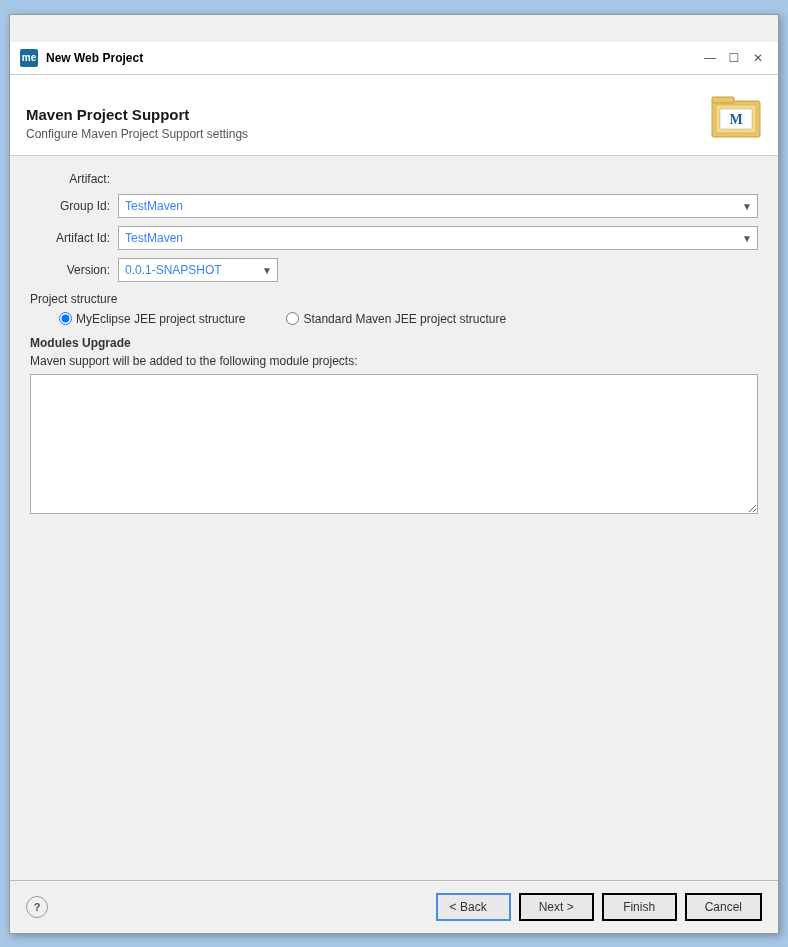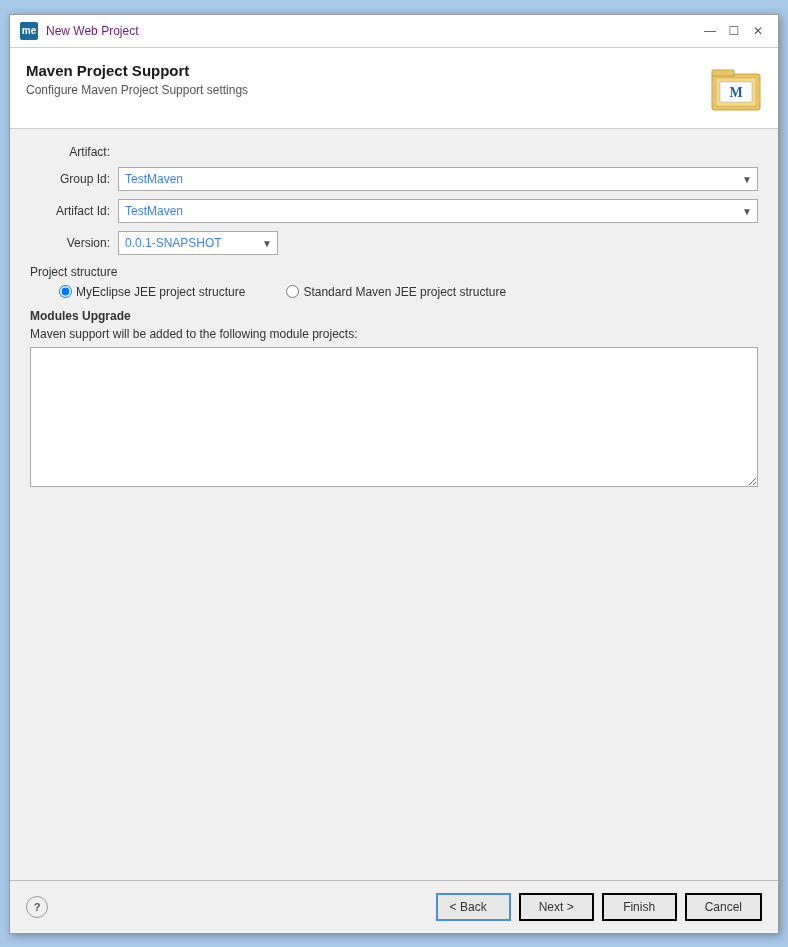--- a/index.html
+++ b/index.html
@@ -22,38 +22,40 @@
       flex-direction: column;
       box-shadow: 2px 2px 8px rgba(0,0,0,0.3);
     }
     .title-bar {
       background: #fff;
       border-bottom: 1px solid #ccc;
       display: flex;
       align-items: center;
       padding: 6px 10px;
       gap: 8px;
+      margin-top: 27px;
     }
     .title-bar-icon {
       width: 18px;
       height: 18px;
       background: #1a6b9a;
       border-radius: 2px;
       display: flex;
       align-items: center;
       justify-content: center;
       font-size: 10px;
       font-weight: bold;
       color: #fff;
       flex-shrink: 0;
     }
     .title-bar-text {
       flex: 1;
       font-size: 12px;
-      color: #701a75;
+      color: #000000;
+      font-weight: bold;
     }
     .title-bar-controls {
       display: flex;
       gap: 4px;
     }
     .title-bar-btn {
       width: 20px;
       height: 20px;
       border: none;
       background: transparent;
@@ -62,21 +64,21 @@
       align-items: center;
       justify-content: center;
       font-size: 12px;
       color: #555;
     }
     .header-section {
       background: #fff;
       border-bottom: 1px solid #ccc;
       padding: 14px 16px 14px 16px;
       display: flex;
-      align-items: flex-start;
+      align-items: flex-end;
       justify-content: space-between;
     }
     .header-text {
       flex: 1;
     }
     .header-title {
       font-size: 15px;
       font-weight: bold;
       color: #1a1a1a;
       margin-bottom: 4px;

